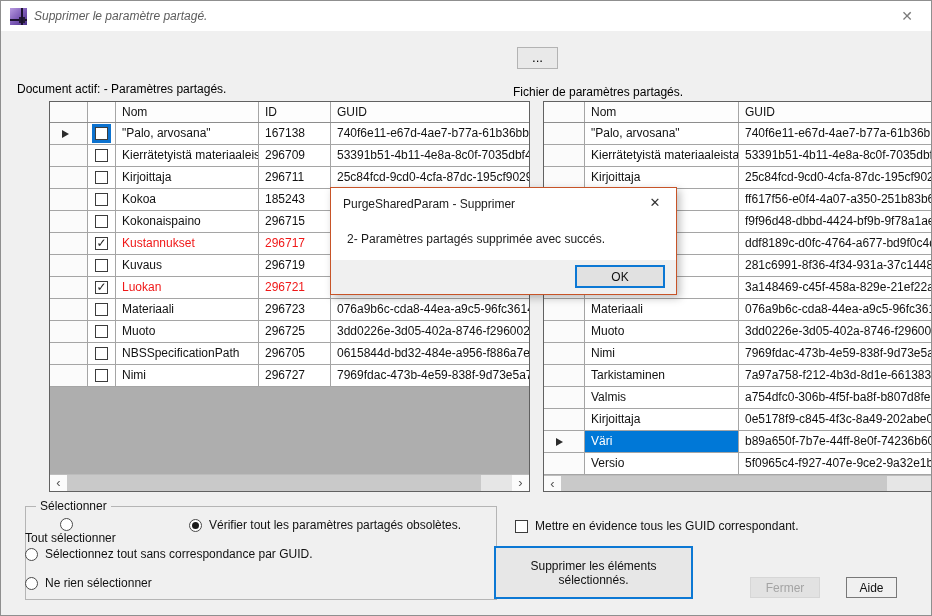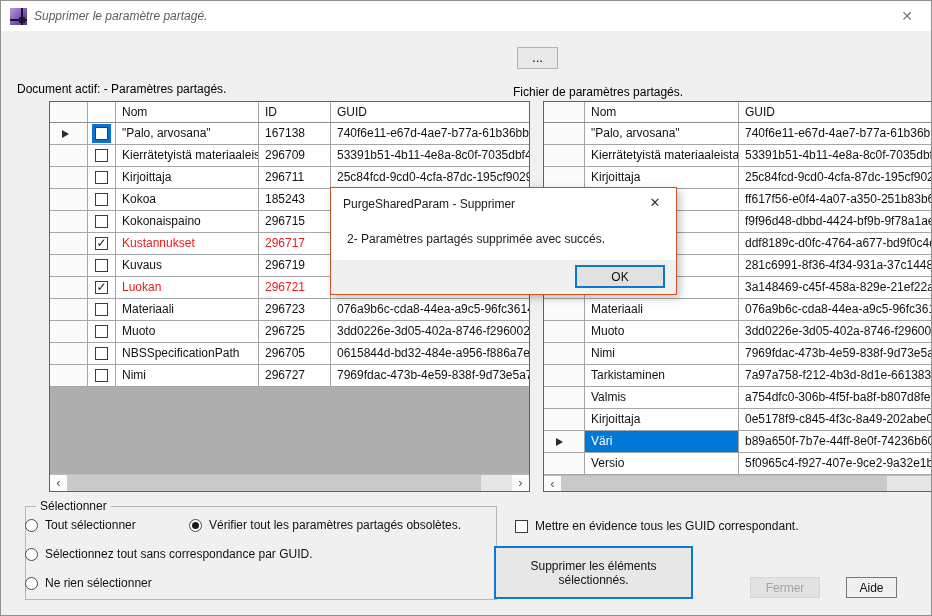--- a/index.html
+++ b/index.html
@@ -361,21 +361,21 @@
         <div class="sb-thumb" style="left:0;width:88%;"></div>
       </div>
       <span class="sb-btn">›</span>
     </div>
   </div>
 
   <div class="groupbox">
     <span class="gb-label">Sélectionner</span>
   </div>
   <div id="radio-container">
-      <div class="radio-opt" style="left: 24px; top: 517px;">
+      <div class="radio-opt" style="left: 24px; top: 517px; flex-direction: column;">
         <span class="radio"></span>
         <span>Tout sélectionner</span>
       </div>
       <div class="radio-opt" style="left: 188px; top: 517px;">
         <span class="radio on"></span>
         <span>Vérifier tout les paramètres partagés obsolètes.</span>
       </div>
       <div class="radio-opt" style="left: 24px; top: 546px;">
         <span class="radio"></span>
         <span>Sélectionnez tout sans correspondance par GUID.</span>

